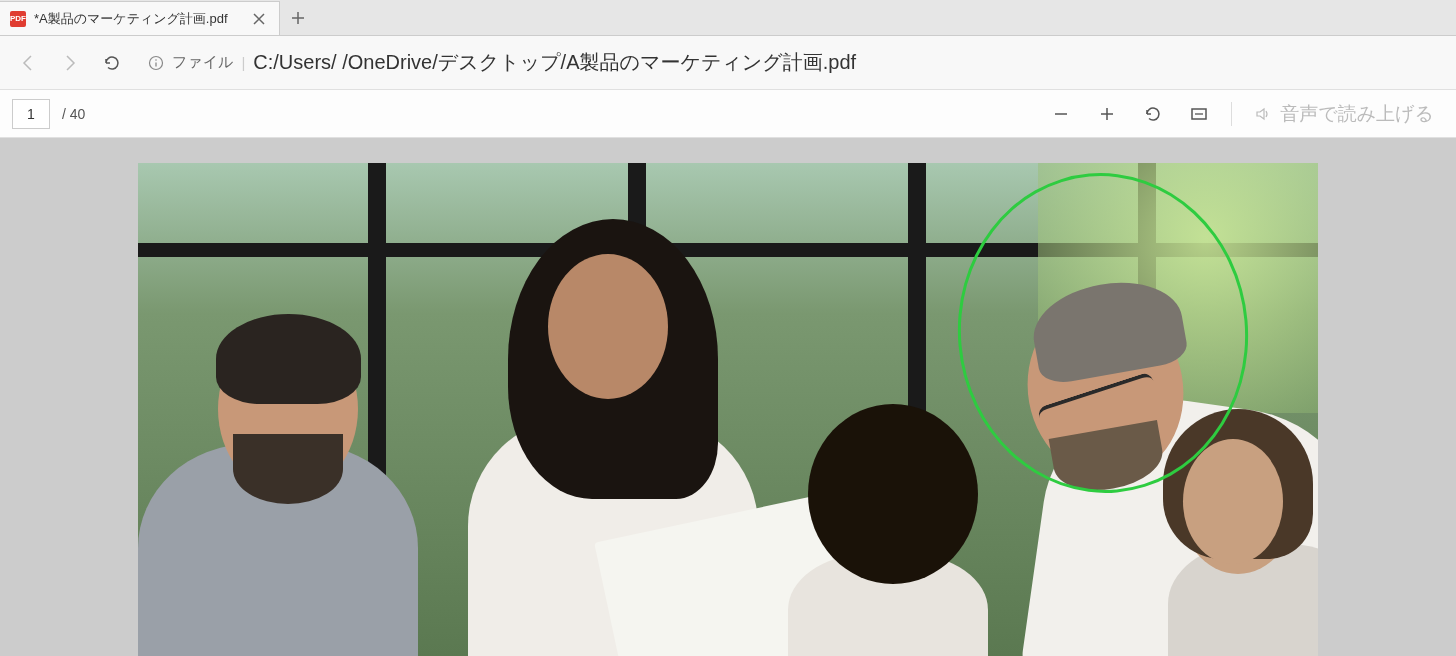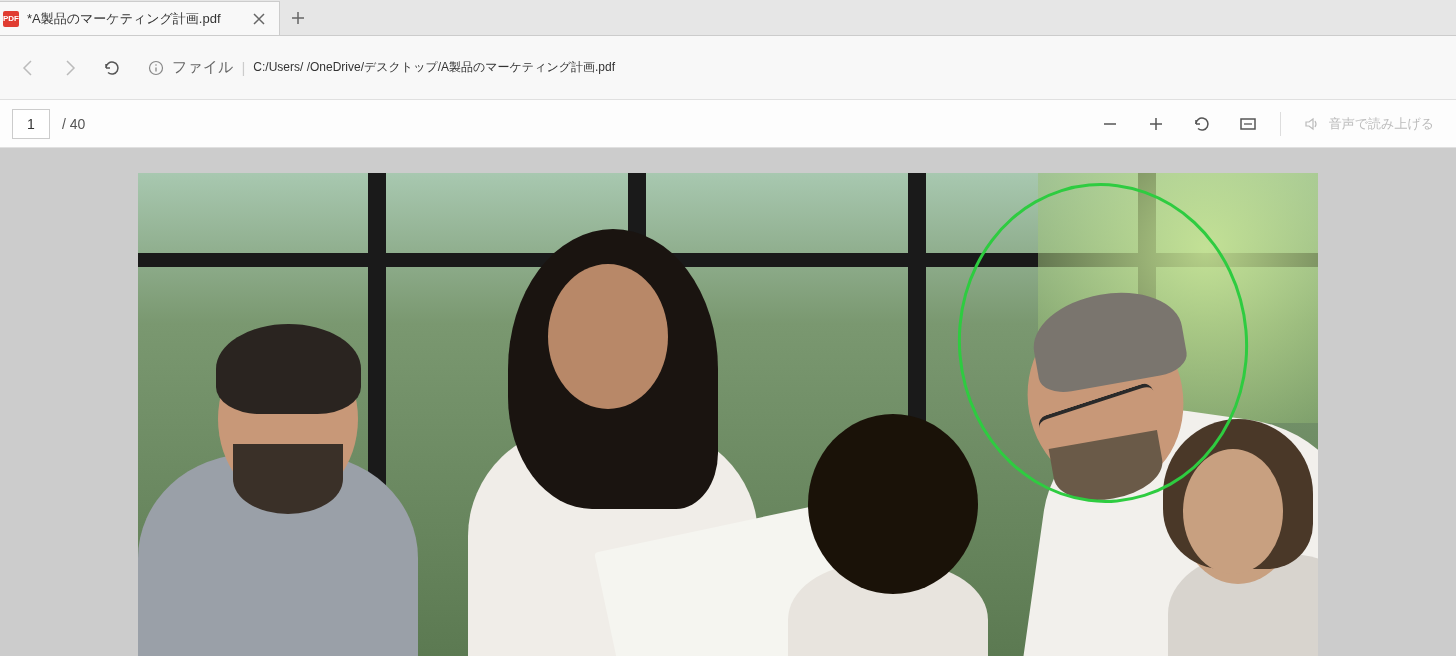--- a/index.html
+++ b/index.html
@@ -18,21 +18,21 @@
       align-items: flex-end;
       border-bottom: 1px solid #ccc;
     }
     .tab {
       display: flex;
       align-items: center;
       height: 34px;
       background: #f8f8f8;
       border-top: 1px solid #ccc;
       border-right: 1px solid #ccc;
-      padding: 0 10px 0 3px;
+      padding: 0 10px 0 10px;
       min-width: 280px;
       gap: 8px;
       position: relative;
     }
     .tab-icon {
       width: 16px;
       height: 16px;
       background: #e03c31;
       border-radius: 2px;
       display: flex;
@@ -64,21 +64,21 @@
       width: 36px;
       height: 34px;
       display: flex;
       align-items: center;
       justify-content: center;
       color: #666;
       cursor: pointer;
       font-size: 18px;
     }
     .nav-bar {
-      height: 64px;
+      height: 54px;
       background: #f8f8f8;
       display: flex;
       align-items: center;
       padding: 16px 10px;
       gap: 6px;
       border-bottom: 1px solid #e0e0e0;
     }
     .nav-btn {
       width: 36px;
       height: 36px;
@@ -107,21 +107,21 @@
     .address-label {
       color: #666;
       font-size: 15px;
     }
     .address-sep {
       color: #ccc;
       font-size: 15px;
     }
     .address-path {
       color: #333;
-      font-size: 12px;
+      font-size: 20px;
     }
     .pdf-toolbar {
       height: 48px;
       background: #fdfdfd;
       display: flex;
       align-items: center;
       padding: 0 12px;
       border-bottom: 1px solid #e0e0e0;
       gap: 6px;
     }
@@ -155,21 +155,21 @@
       height: 24px;
       background: #ddd;
       margin: 0 6px;
     }
     .read-aloud {
       display: flex;
       align-items: center;
       gap: 8px;
       color: #bbb;
       padding: 0 10px;
-      font-size: 13px;
+      font-size: 19px;
     }
     .draw-btn {
       display: flex;
       align-items: center;
       gap: 8px;
       padding: 0 14px;
       height: 40px;
       border: 1px solid #c4d8f0;
       background: #eaf2fc;
       cursor: pointer;

